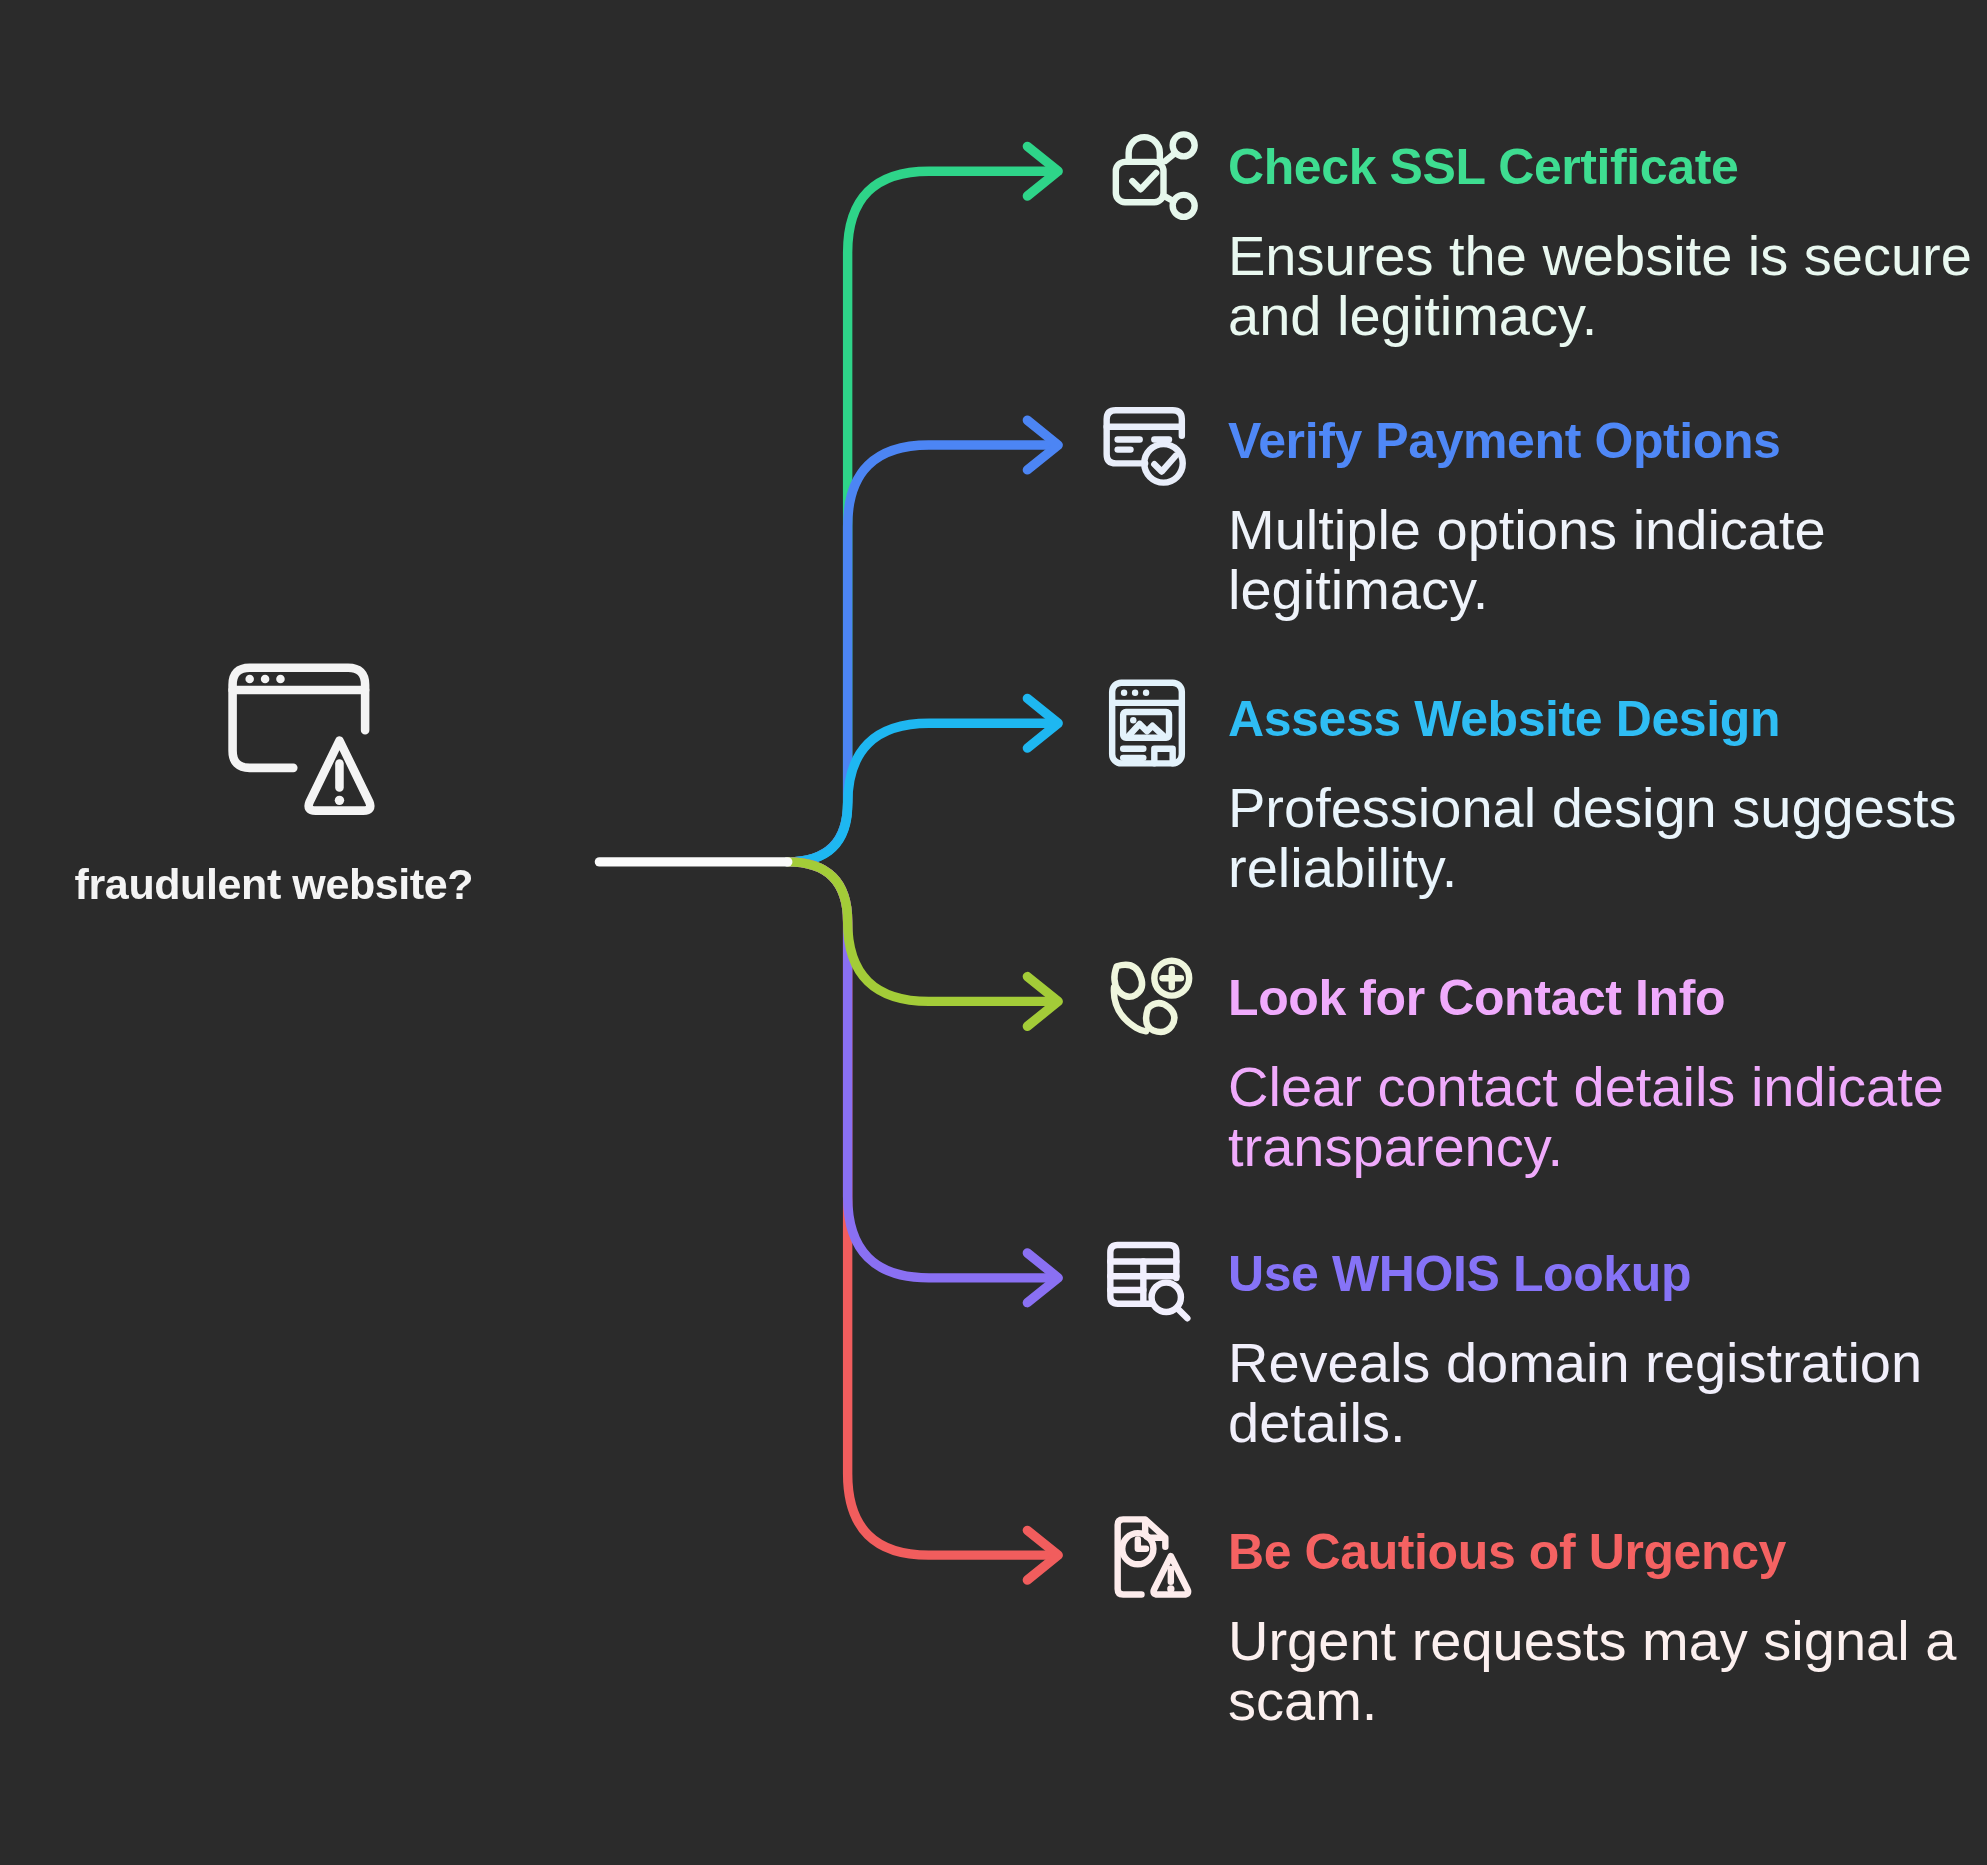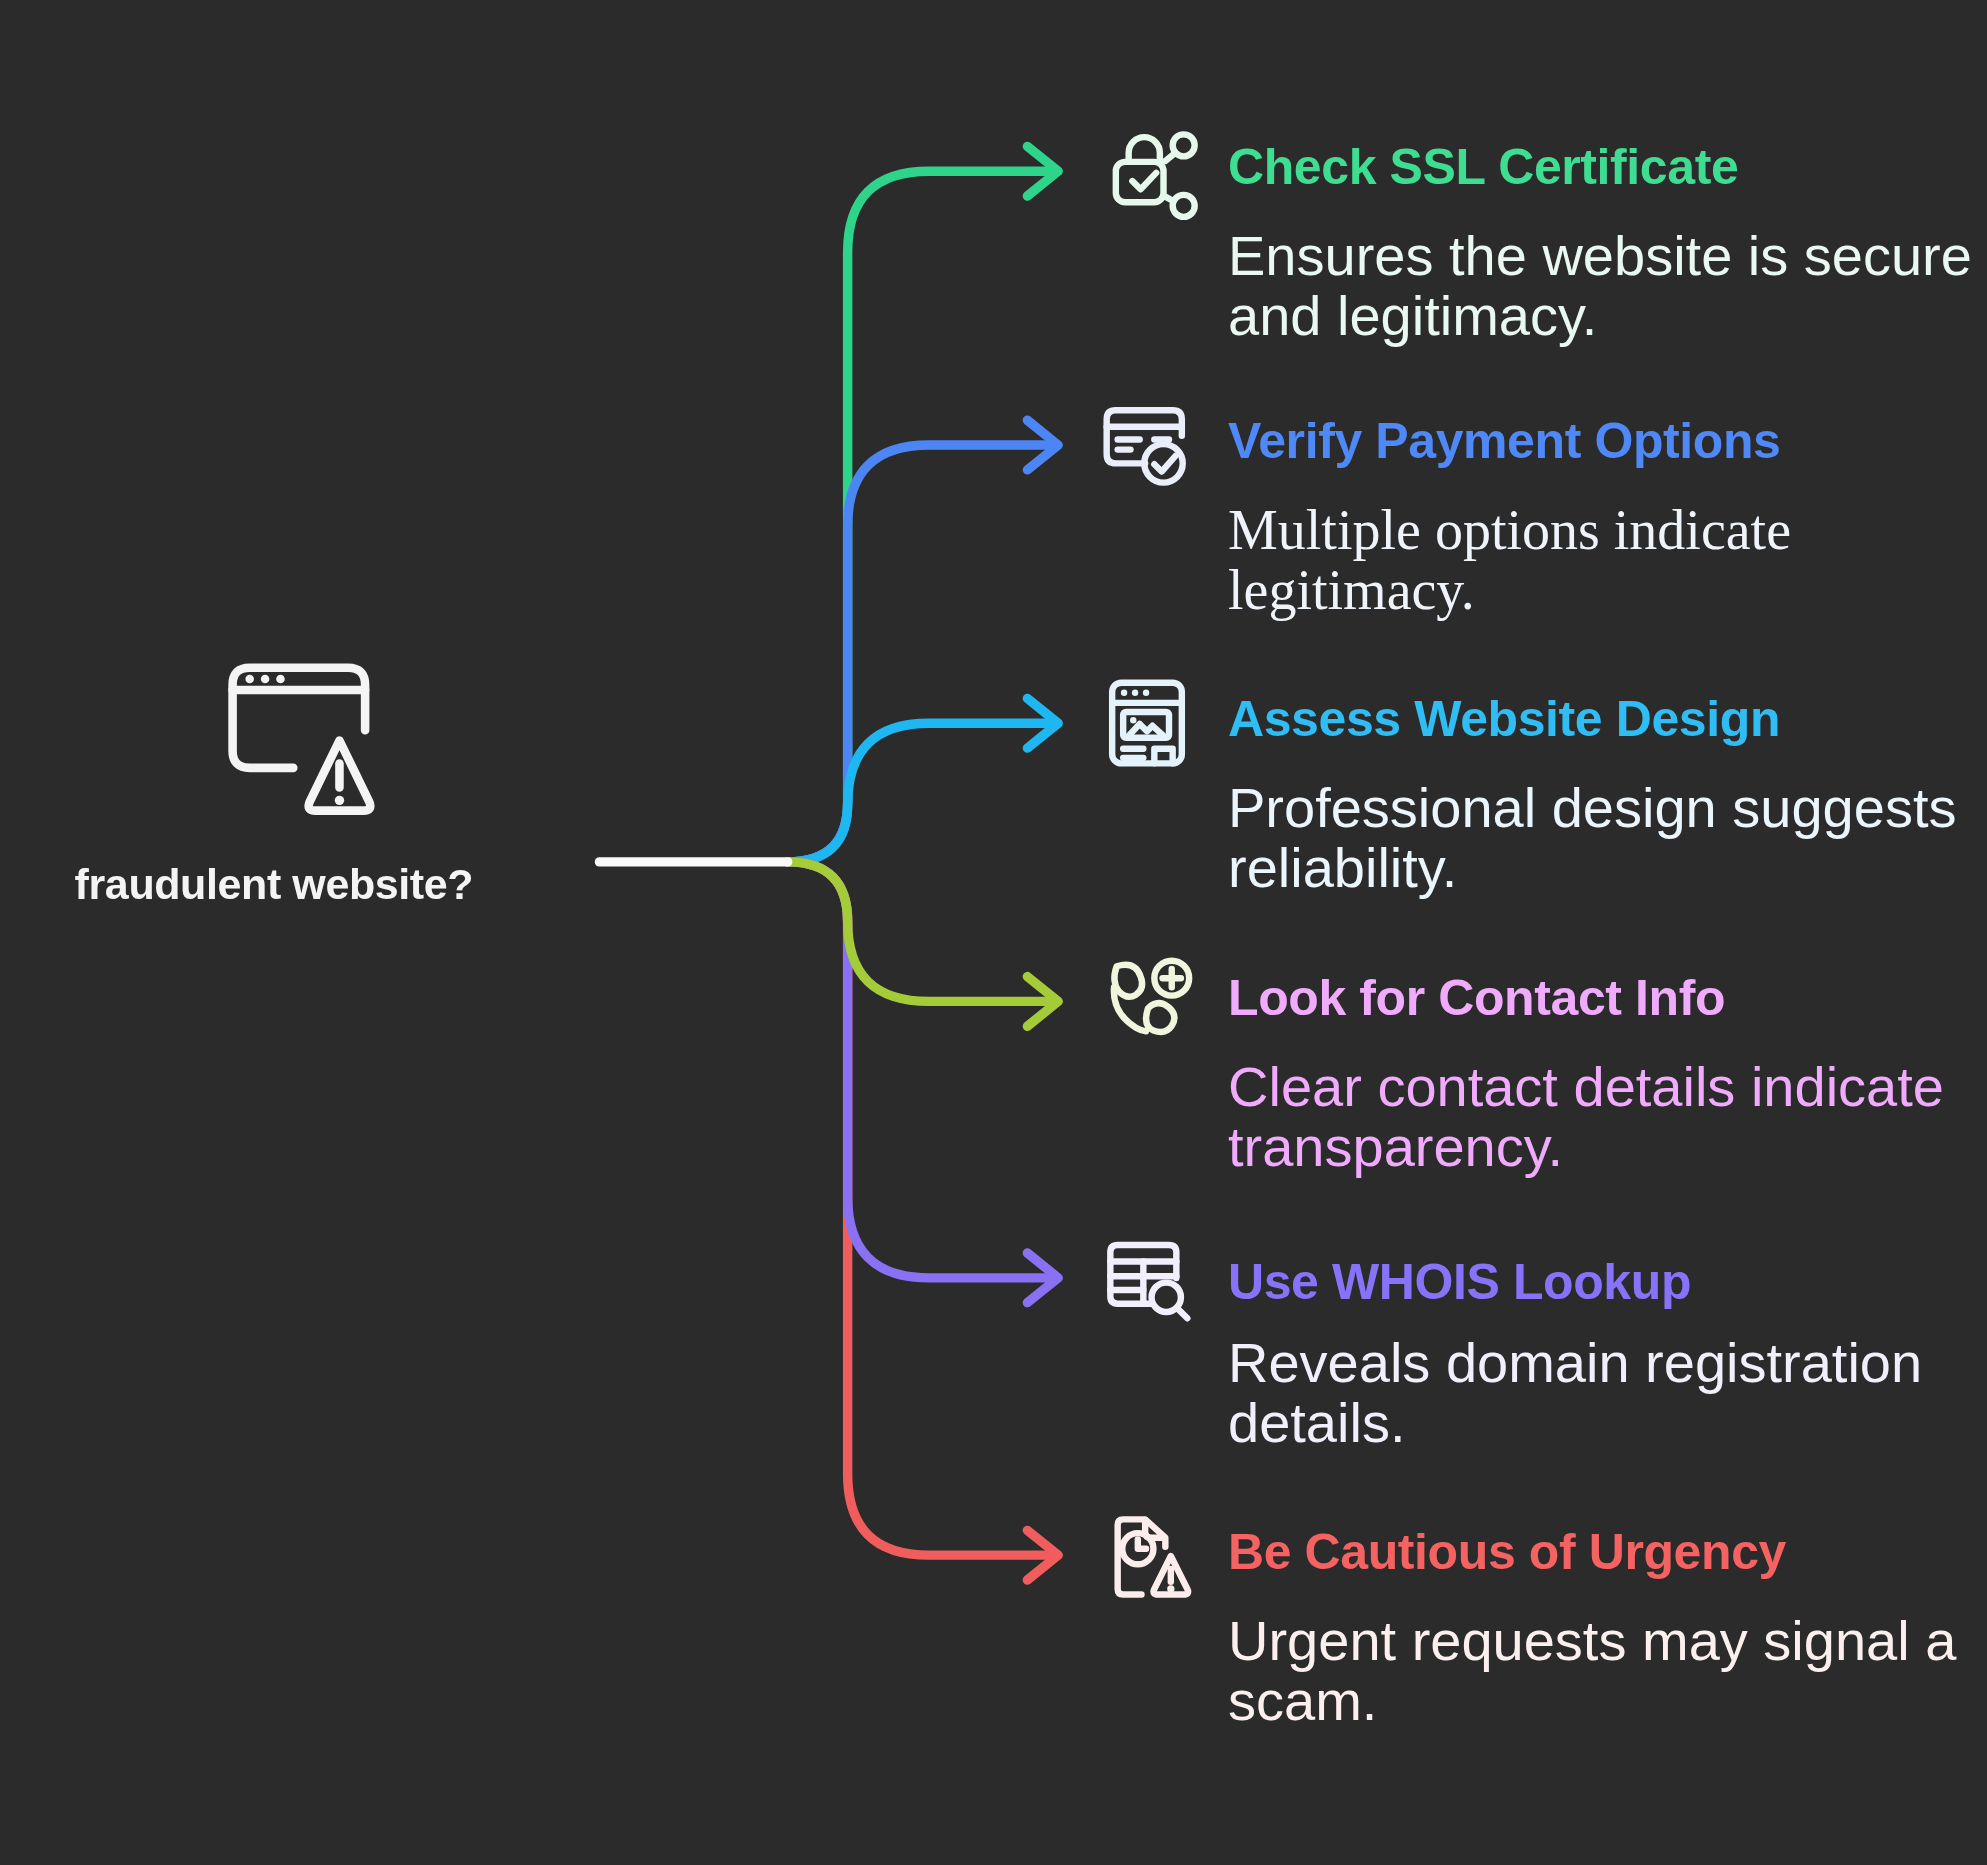--- a/index.html
+++ b/index.html
@@ -110,21 +110,21 @@
         <path d="M58,80 L26,80 Q16,80 16,70 L16,32 Q16,22 26,22 L88,22 Q98,22 98,32 L98,50"></path>
         <path d="M16,40 L98,40"></path>
         <path d="M28,54 L52,54"></path>
         <path d="M28,65 L42,65"></path>
         <path d="M68,54 L84,54"></path>
         <circle cx="78" cy="80" r="21"></circle>
         <path d="M68,81 L76,89 L91,72"></path>
       </svg>
     </span>
     <div class="title" style="color: rgb(79, 136, 247);">Verify Payment Options</div>
-    <div class="desc" style="color: rgb(239, 243, 250); font-family: Liberation Serif, serif;">
+    <div class="desc" style="color: rgb(239, 243, 250);">
       <div>Multiple options indicate</div>
       <div>legitimacy.</div>
     </div>
   </div>
 
   <div class="item" style="top:723px">
     <span class="icon" style="color: rgb(227, 242, 251);">
       <svg viewBox="0 0 120 120">
         <rect x="22" y="16" width="76" height="88" rx="10" style="fill:none;stroke:currentColor;stroke-width:7"></rect>
         <path d="M22,38 L98,38"></path>
@@ -169,21 +169,21 @@
       <svg viewBox="0 0 120 120">
         <path d="M66,88 L28,88 Q20,88 20,80 L20,32 Q20,24 28,24 L84,24 Q92,24 92,32 L92,60"></path>
         <path d="M20,42 L92,42"></path>
         <path d="M56,42 L56,88"></path>
         <path d="M20,58 L92,58"></path>
         <path d="M20,73 L56,73"></path>
         <circle cx="81" cy="81" r="16"></circle>
         <path d="M93,93 L104,104"></path>
       </svg>
     </span>
-    <div class="title" style="color: rgb(134, 115, 247); margin-top: 8px;">Use WHOIS Lookup</div>
+    <div class="title" style="color: rgb(134, 115, 247);">Use WHOIS Lookup</div>
     <div class="desc" style="color: rgb(241, 239, 251);">
       <div>Reveals domain registration</div>
       <div>details.</div>
     </div>
   </div>
 
   <div class="item" style="top:1556px">
     <span class="icon" style="color: rgb(253, 236, 236);">
       <svg viewBox="0 0 120 120">
         <path d="M54,102 L34,102 Q28,102 28,96 L28,26 Q28,20 34,20 L58,20 L80,40 L80,50"></path>

